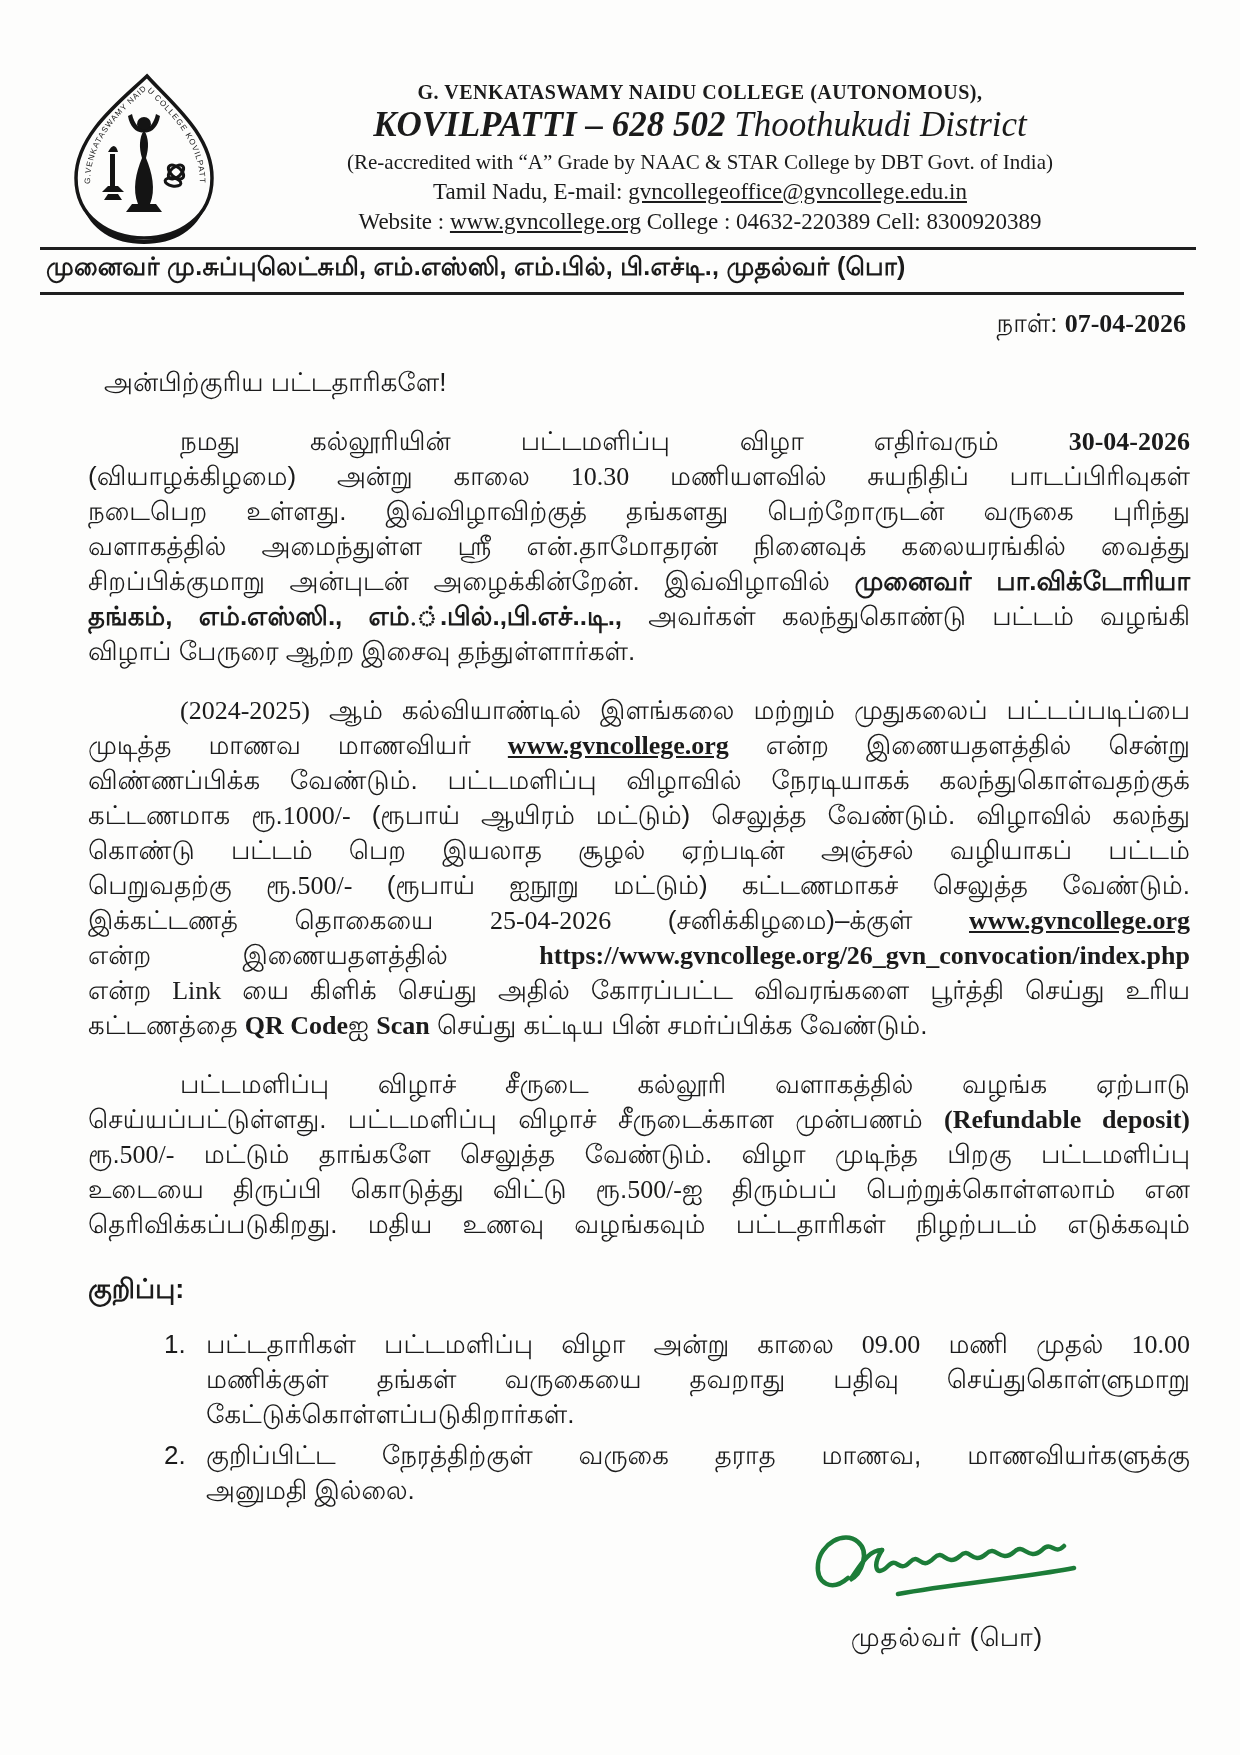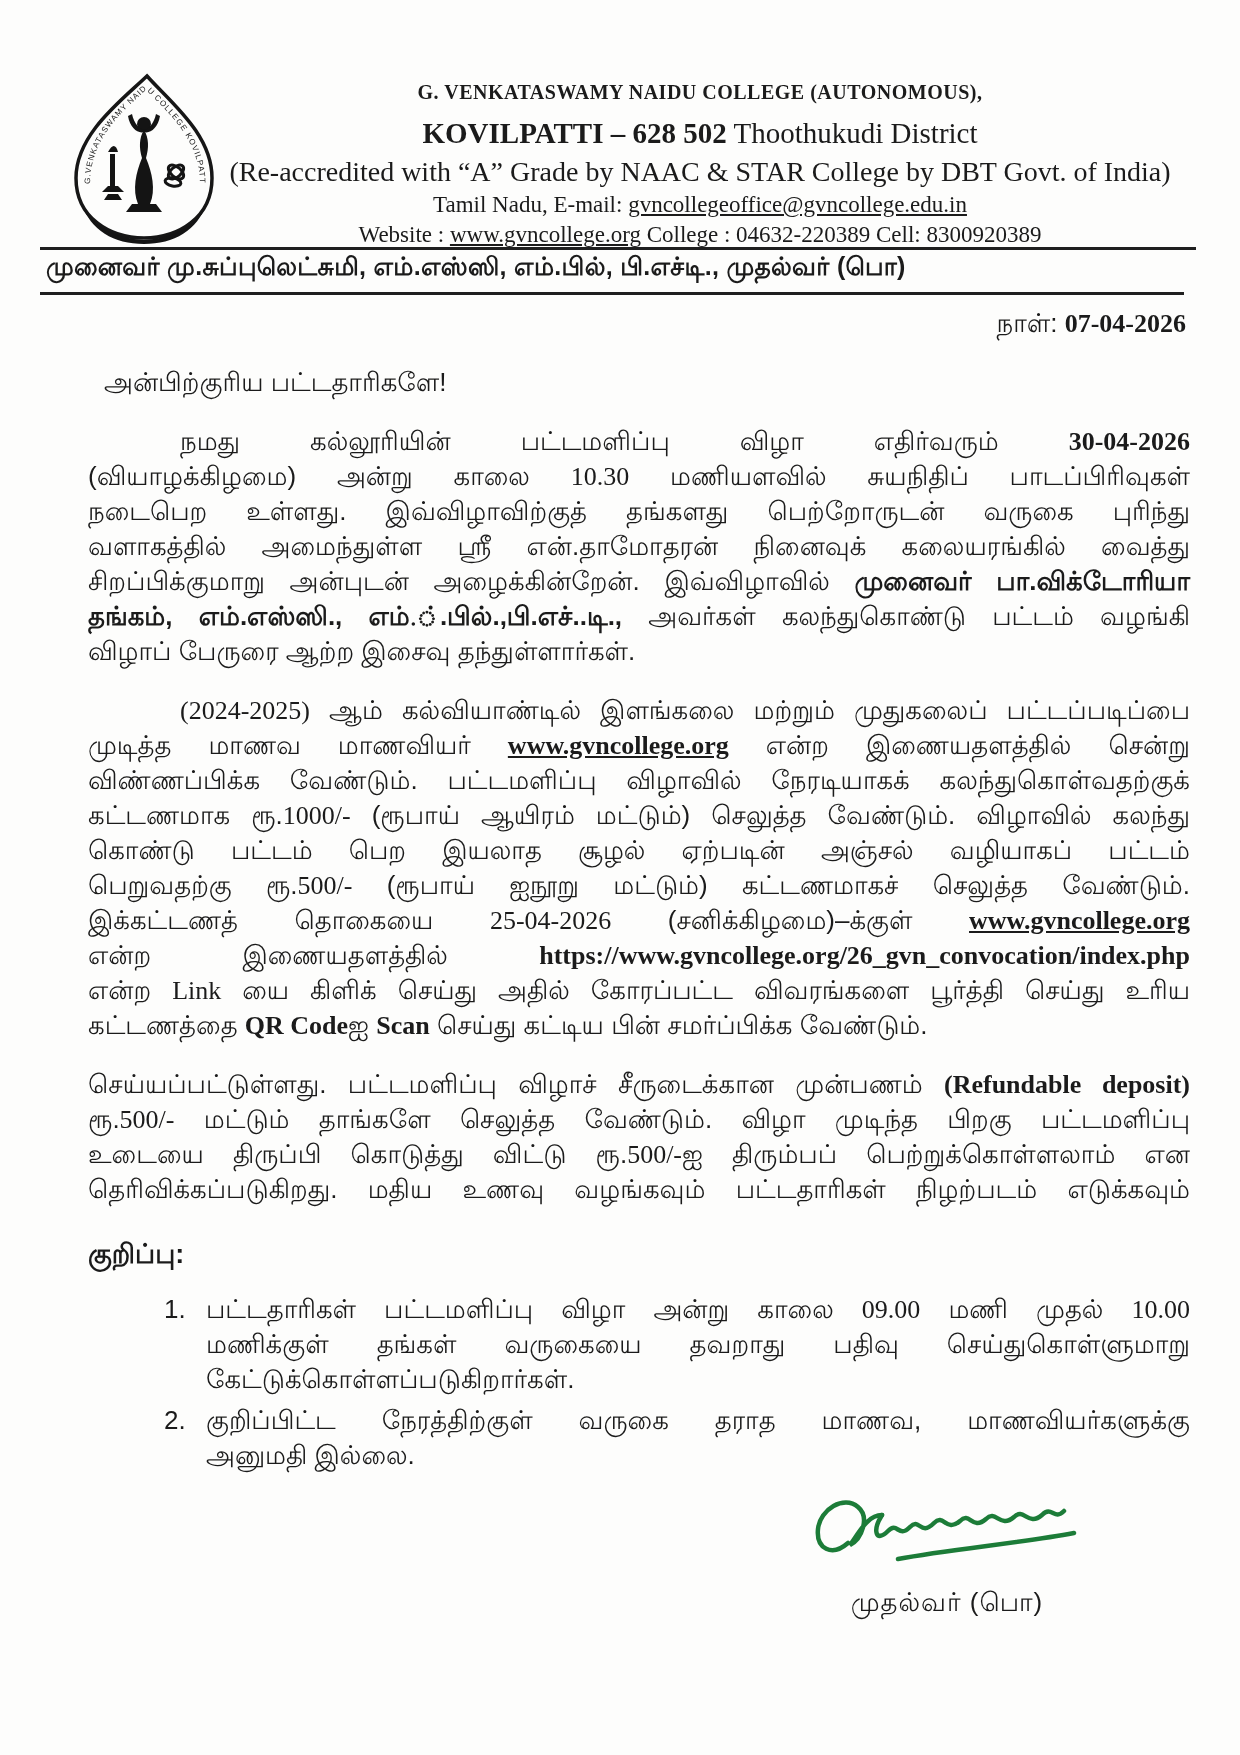--- a/index.html
+++ b/index.html
@@ -5,23 +5,23 @@
   html,body{margin:0;padding:0;background:#e8e8e8;}
   .page{
     position:relative;width:1240px;height:1755px;margin:0 auto;
     background:#fdfdfc;color:#1b1b1b;overflow:hidden;
     font-family:"Liberation Serif","DejaVu Serif",serif;
   }
   
   .logo{position:absolute;left:52px;top:72px;width:184px;height:172px;}
   .header-text{position:absolute;left:196px;right:36px;top:80px;text-align:center;line-height:1.22;}
   .h-line1{font-size:20px;font-weight:bold;letter-spacing:.5px;}
-  .h-line2{font-size:29px;margin-top:12px;}
+  .h-line2{font-size:35px;margin-top:0;font-style:italic;}
   .h-line2 .bold{font-weight:bold;}
-  .h-line3{font-size:28px;margin-top:3px;}
+  .h-line3{font-size:21px;margin-top:3px;}
   .h-line4{font-size:23px;margin-top:2px;}
   .h-line5{font-size:23px;margin-top:2px;}
   .u{text-decoration:underline;}
   .rule{position:absolute;left:40px;height:3px;background:#1f1f1f;}
   .rule-1{top:247px;right:44px;}
   .rule-2{top:292px;right:56px;}
   .principal-line{
     position:absolute;left:46px;top:252px;font-size:25px;font-weight:bold;
     font-family:"Liberation Sans","DejaVu Sans",sans-serif;letter-spacing:.3px;
   }
@@ -131,20 +131,21 @@
         <div class="jline"><span>விண்ணப்பிக்க வேண்டும்.  பட்டமளிப்பு விழாவில் நேரடியாகக் கலந்துகொள்வதற்குக்</span></div>
         <div class="jline"><span>கட்டணமாக ரூ.</span><span class="seg-lat">1000/-</span><span> (ரூபாய் ஆயிரம் மட்டும்) செலுத்த வேண்டும். விழாவில் கலந்து</span></div>
         <div class="jline"><span>கொண்டு பட்டம்  பெற இயலாத சூழல் ஏற்படின் அஞ்சல் வழியாகப் பட்டம்</span></div>
         <div class="jline"><span>பெறுவதற்கு ரூ.</span><span class="seg-lat">500/-</span><span> (ரூபாய் ஐநூறு மட்டும்) கட்டணமாகச் செலுத்த வேண்டும்.</span></div>
         <div class="jline"><span>இக்கட்டணத் தொகையை </span><span class="seg-lat">25-04-2026</span><span> (சனிக்கிழமை)–க்குள் </span><span class="seg-latbu">www.gvncollege.org</span></div>
         <div class="jline"><span>என்ற இணையதளத்தில் </span><span class="seg-latb">https://www.gvncollege.org/26_gvn_convocation/index.php</span></div>
         <div class="jline"><span>என்ற </span><span class="seg-lat">Link</span><span> யை கிளிக் செய்து அதில் கோரப்பட்ட விவரங்களை பூர்த்தி செய்து உரிய</span></div>
         <div class="jline last"><span>கட்டணத்தை </span><span class="seg-latb">QR Code</span><span>ஐ  </span><span class="seg-latb">Scan</span><span> செய்து கட்டிய பின் சமர்ப்பிக்க வேண்டும்.</span></div>
       </div>
     <div class="para">
+        <div class="jline indent"><span>பட்டமளிப்பு விழாச் சீருடை கல்லூரி வளாகத்தில் வழங்க ஏற்பாடு</span></div>
         <div class="jline"><span>செய்யப்பட்டுள்ளது. பட்டமளிப்பு விழாச் சீருடைக்கான முன்பணம் </span><span class="seg-latb">(Refundable deposit)</span></div>
         <div class="jline"><span>ரூ.</span><span class="seg-lat">500/-</span><span> மட்டும் தாங்களே செலுத்த வேண்டும். விழா முடிந்த பிறகு பட்டமளிப்பு</span></div>
         <div class="jline"><span>உடையை திருப்பி கொடுத்து விட்டு ரூ.</span><span class="seg-lat">500/-</span><span>ஐ திரும்பப்  பெற்றுக்கொள்ளலாம் என</span></div>
         <div class="jline"><span>தெரிவிக்கப்படுகிறது. மதிய உணவு வழங்கவும் பட்டதாரிகள் நிழற்படம் எடுக்கவும்</span></div>
       </div>
 
     <div class="note-heading">குறிப்பு:</div>
 
     <div class="note-list">
       <div class="note-item">

